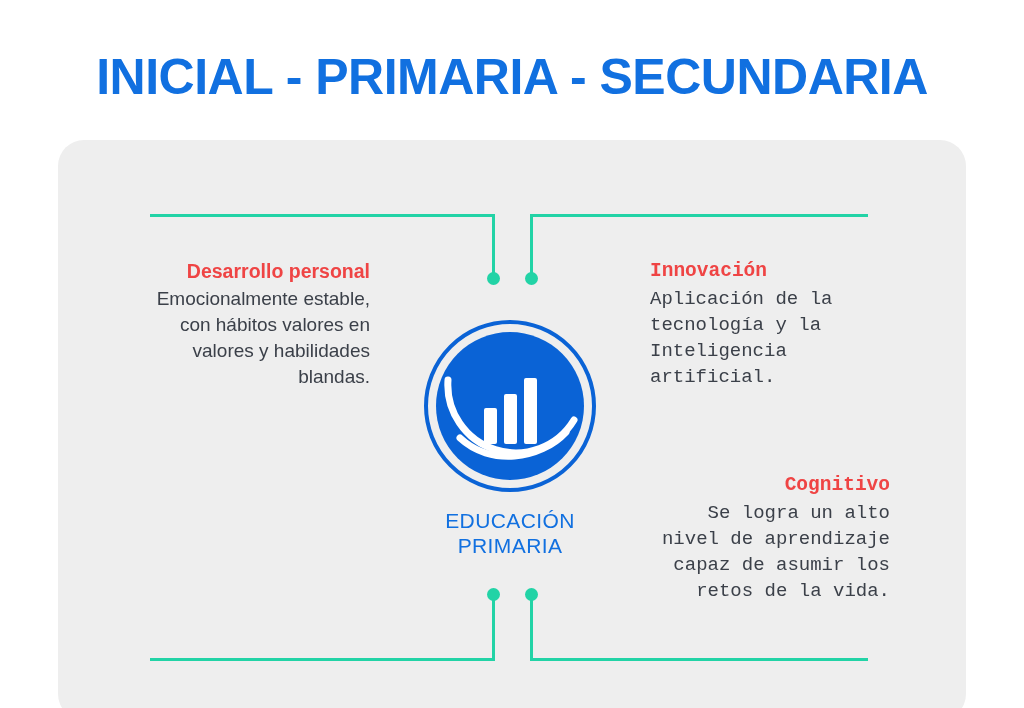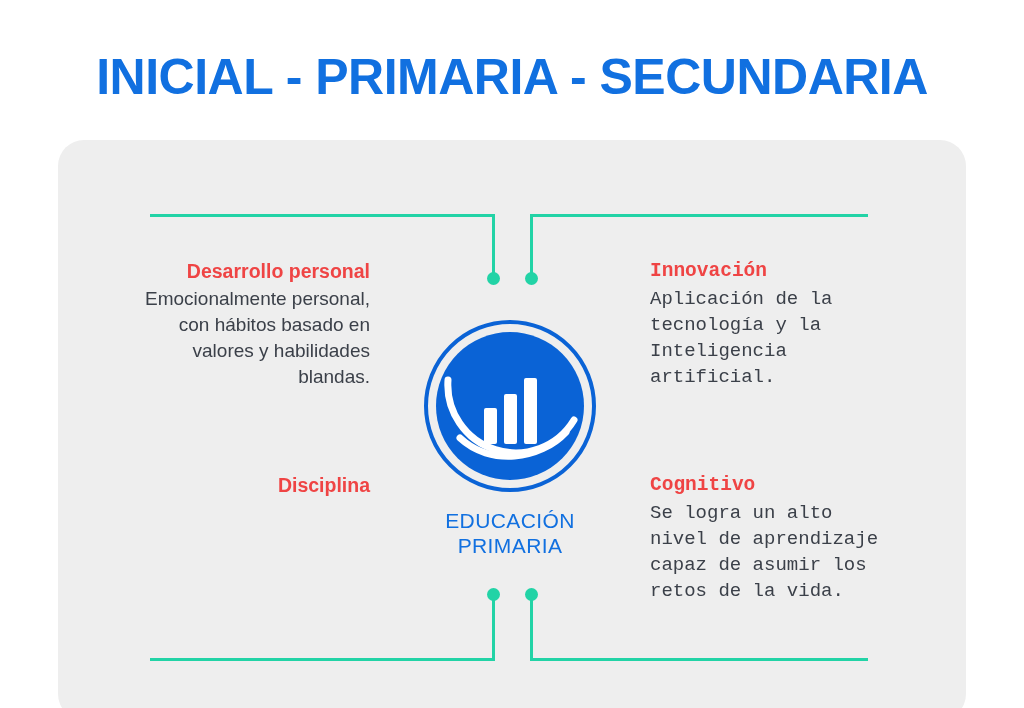--- a/index.html
+++ b/index.html
@@ -123,21 +123,21 @@
     color: #3b4049;
     line-height: 26px;
     margin: 0;
   }
   .right-align { text-align: right; }
   .left-align  { text-align: left; font-family: Liberation Mono, monospace; }
 
   #block-desarrollo { left: 130px; top: 258px; width: 240px; }
   #block-disciplina { left: 130px; top: 472px; width: 240px; }
   #block-innovacion { left: 650px; top: 258px; width: 240px; }
-  #block-cognitivo  { left: 650px; top: 472px; width: 240px; }
+  #block-cognitivo  { left: 650px; top: 472px; width: 240px; text-align: right; }
 </style>
 </head>
 <body>
 
 <div id="page">
 
   <div id="title">INICIAL - PRIMARIA - SECUNDARIA</div>
 
   <div id="panel"></div>
 
@@ -175,25 +175,24 @@
     </svg>
   </div>
 
   <div id="logo-caption">
     <div>EDUCACIÓN</div>
     <div>PRIMARIA</div>
   </div>
 
   <div class="block right-align" id="block-desarrollo">
     <p class="heading">Desarrollo personal</p>
-    <p class="body">Emocionalmente personal, con hábitos basado en valores y habilidades blandas.</p>
+    <p class="body">Emocionalmente estable, con hábitos valores en valores y habilidades blandas.</p>
   </div>
 
   <div class="block right-align" id="block-disciplina">
-    <p class="heading">Disciplina</p>
   </div>
 
   <div class="block left-align" id="block-innovacion">
     <p class="heading">Innovación</p>
     <p class="body">Aplicación de la tecnología y la Inteligencia artificial.</p>
   </div>
 
   <div class="block left-align" id="block-cognitivo">
     <p class="heading">Cognitivo</p>
     <p class="body">Se logra un alto nivel de aprendizaje capaz de asumir los retos de la vida.</p>

